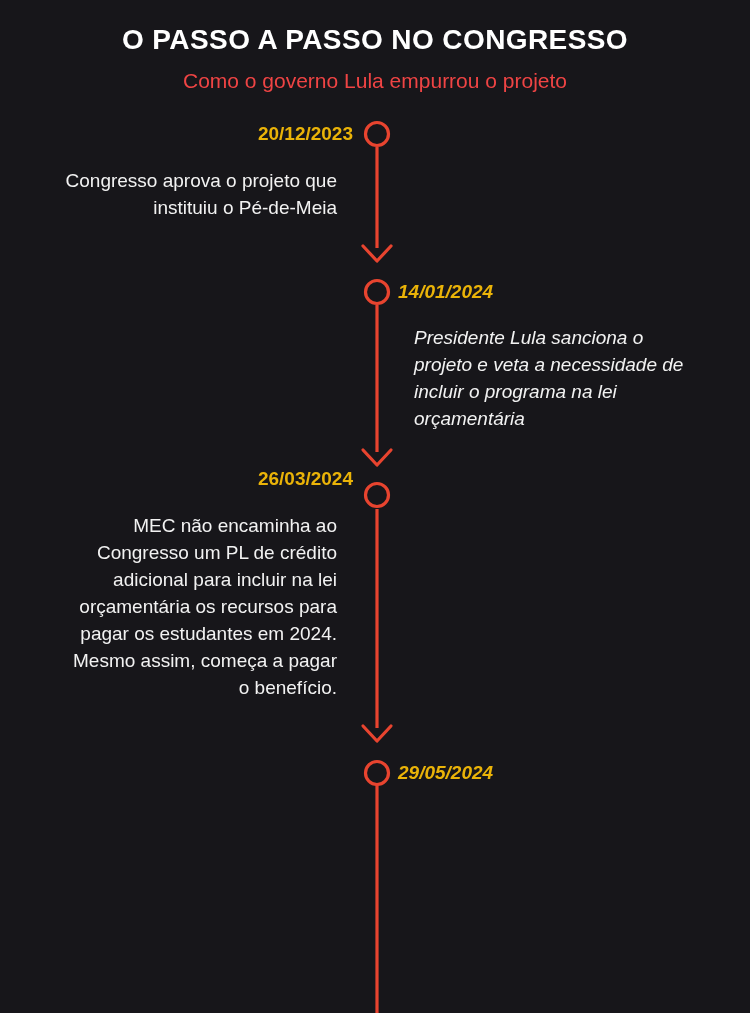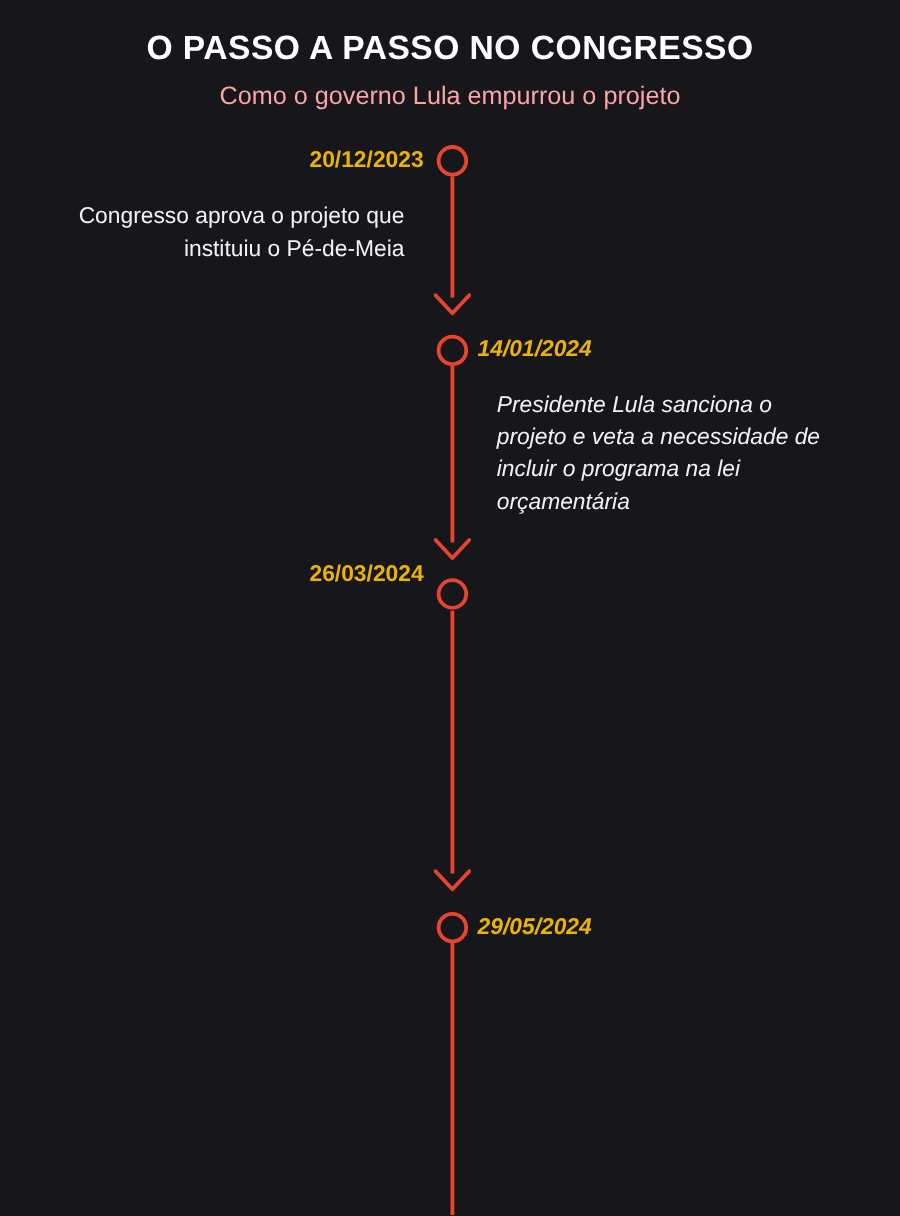--- a/index.html
+++ b/index.html
@@ -26,21 +26,21 @@
     font-size: 28px;
     font-weight: 700;
     letter-spacing: 0.4px;
     color: #ffffff;
     margin: 0;
     line-height: 1.25;
   }
   .subtitle {
     font-size: 21px;
     font-weight: 400;
-    color: #fca5a5;
+    color: #ef4444;
     margin: 11px 0 0 0;
     line-height: 1.25;
   }
 
   
   .timeline {
     position: absolute;
     left: 0;
     top: 0;
     width: 750px;
@@ -138,19 +138,20 @@
     <p class="body">Congresso aprova o projeto que instituiu o Pé-de-Meia</p>
   </div>
 
   <div class="event right" id="ev-1">
     <p class="date">14/01/2024</p>
     <p class="body">Presidente Lula sanciona o projeto e veta a necessidade de incluir o programa na lei orçamentária</p>
   </div>
 
   <div class="event left" id="ev-2">
     <p class="date">26/03/2024</p>
+    <p class="body">MEC não encaminha ao Congresso um PL de crédito adicional para incluir na lei orçamentária os recursos para pagar os estudantes em 2024. Mesmo assim, começa a pagar o benefício.</p>
   </div>
 
   <div class="event right" id="ev-3">
     <p class="date">29/05/2024</p>
   </div>
 
 </div>
 
 </body></html>

